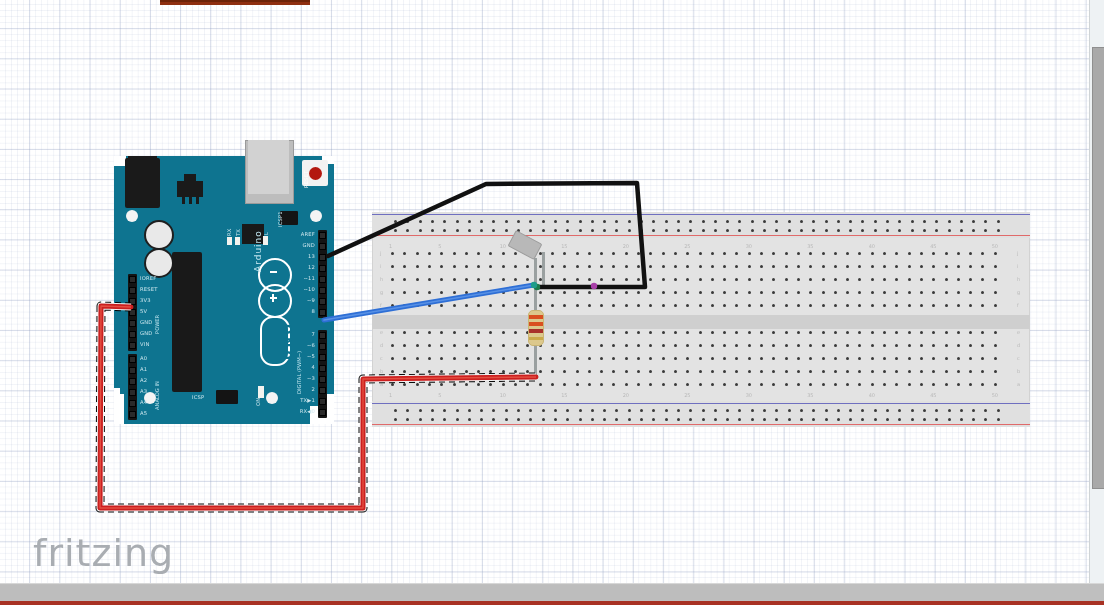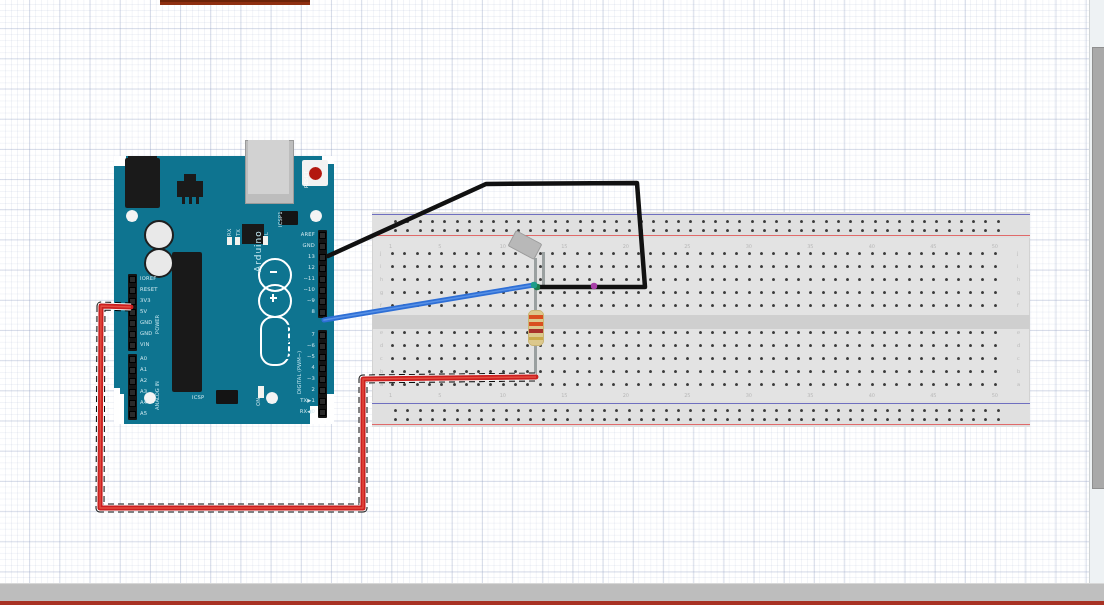--- a/index.html
+++ b/index.html
@@ -1027,20 +1027,21 @@
       </g>
 
       <g>
         <polyline points="131,307 101,306 100,508 363,508 363,379 536,377" fill="none" stroke="#000000" stroke-width="9" stroke-dasharray="6 4" stroke-linejoin="round" opacity=".95"></polyline>
         <polyline points="131,307 101,306 100,508 363,508 363,379 536,377" fill="none" stroke="#f2f2f2" stroke-width="7" stroke-linejoin="round"></polyline>
         <polyline points="131,307 101,306 100,508 363,508 363,379 536,377" fill="none" stroke="#cc1f1f" stroke-width="5" stroke-linejoin="round" stroke-linecap="round"></polyline>
         <polyline points="131,307 101,306 100,508 363,508 363,379 536,377" fill="none" stroke="#e85a4a" stroke-width="1.4" stroke-linejoin="round" opacity=".8"></polyline>
       </g>
     </svg>
 
+    <div id="fritzing">fritzing</div>
   </div>
 
   <div id="vscroll" class="sb-track" style="position:absolute;">
     <div id="vthumb"></div>
   </div>
   <div id="hscroll">
     <div id="hthumb"></div>
   </div>
   <div id="bottom-red"></div>
 </div>

